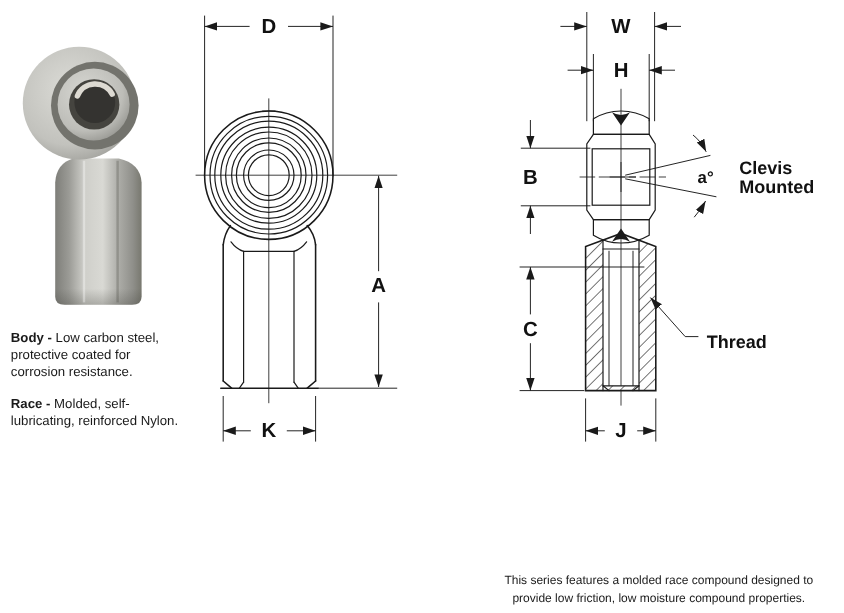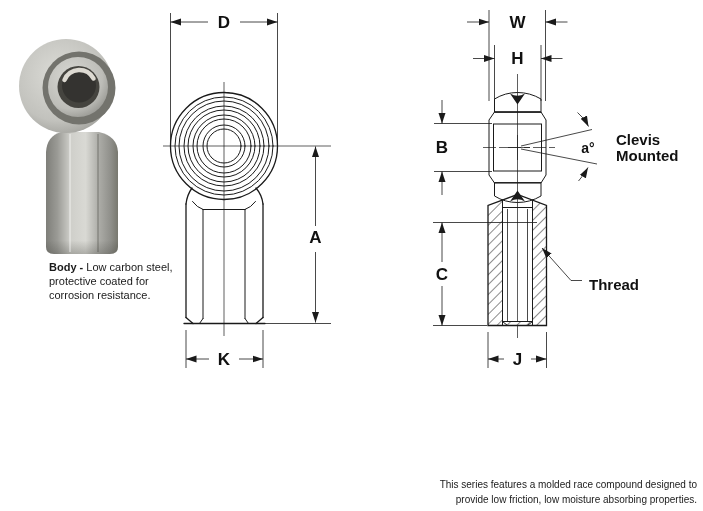--- a/index.html
+++ b/index.html
@@ -1,23 +1,23 @@
 <!DOCTYPE html>
 <html><head>
 <meta charset="utf-8">
 <style>
   html,body{margin:0;padding:0;background:#fff;}
   .canvas{position:relative;width:703px;height:511px;background:#ffffff;overflow:hidden;
           font-family:"Liberation Sans",sans-serif;color:#1a1a1a;}
   .canvas svg{position:absolute;left:0;top:0;}
-  .specs{position:absolute;left:9px;top:260px;width:146px;font-size:11px;line-height:14px;margin-left:40px;}
+  .specs{position:absolute;left:9px;top:275px;width:146px;font-size:11px;line-height:14px;}
   .spec{margin:0 0 13px 0;}
   .spec b{font-weight:bold;}
   .footer{position:absolute;right:6px;top:477px;width:296px;font-size:10px;line-height:15px;
-          text-align:right;}
+          text-align:center;}
   .footer span{display:block;}
   
   .obj{fill:none;stroke:#1a1a1a;stroke-width:1.3;stroke-linecap:round;}
   .obj2{fill:none;stroke:#1a1a1a;stroke-width:1;stroke-linecap:round;}
   .thin{fill:none;stroke:#1a1a1a;stroke-width:0.8;}
   .cl{fill:none;stroke:#1a1a1a;stroke-width:0.7;}
   .dim{font:bold 17px "Liberation Sans",sans-serif;fill:#111;text-anchor:middle;}
   .dimS{font:bold 14px "Liberation Sans",sans-serif;fill:#111;text-anchor:middle;}
   .ann{font:bold 15px "Liberation Sans",sans-serif;fill:#111;text-anchor:start;}
 </style>
@@ -228,20 +228,21 @@
       <line x1="546.5" y1="332" x2="546.5" y2="368"></line>
       <line x1="488" y1="359" x2="504" y2="359" marker-start="url(#arr)"></line>
       <line x1="531" y1="359" x2="546.5" y2="359" marker-end="url(#arr)"></line>
     </g>
     <text class="dim" x="517.5" y="364.5">J</text>
   </g>
 </svg>
 
   <div class="specs">
     <p class="spec"><b>Body -</b> <span>Low carbon steel, protective coated for corrosion resistance.</span></p>
+    <p class="spec"><b>Race -</b> <span>Molded, self-lubricating, reinforced Nylon.</span></p>
   </div>
 
   <div class="footer">
     <span>This series features a molded race compound designed to</span>
-    <span>provide low friction, low moisture absorbing properties.</span>
+    <span>provide low friction, low moisture compound properties.</span>
   </div>
 
 </div>
 
 </body></html>

